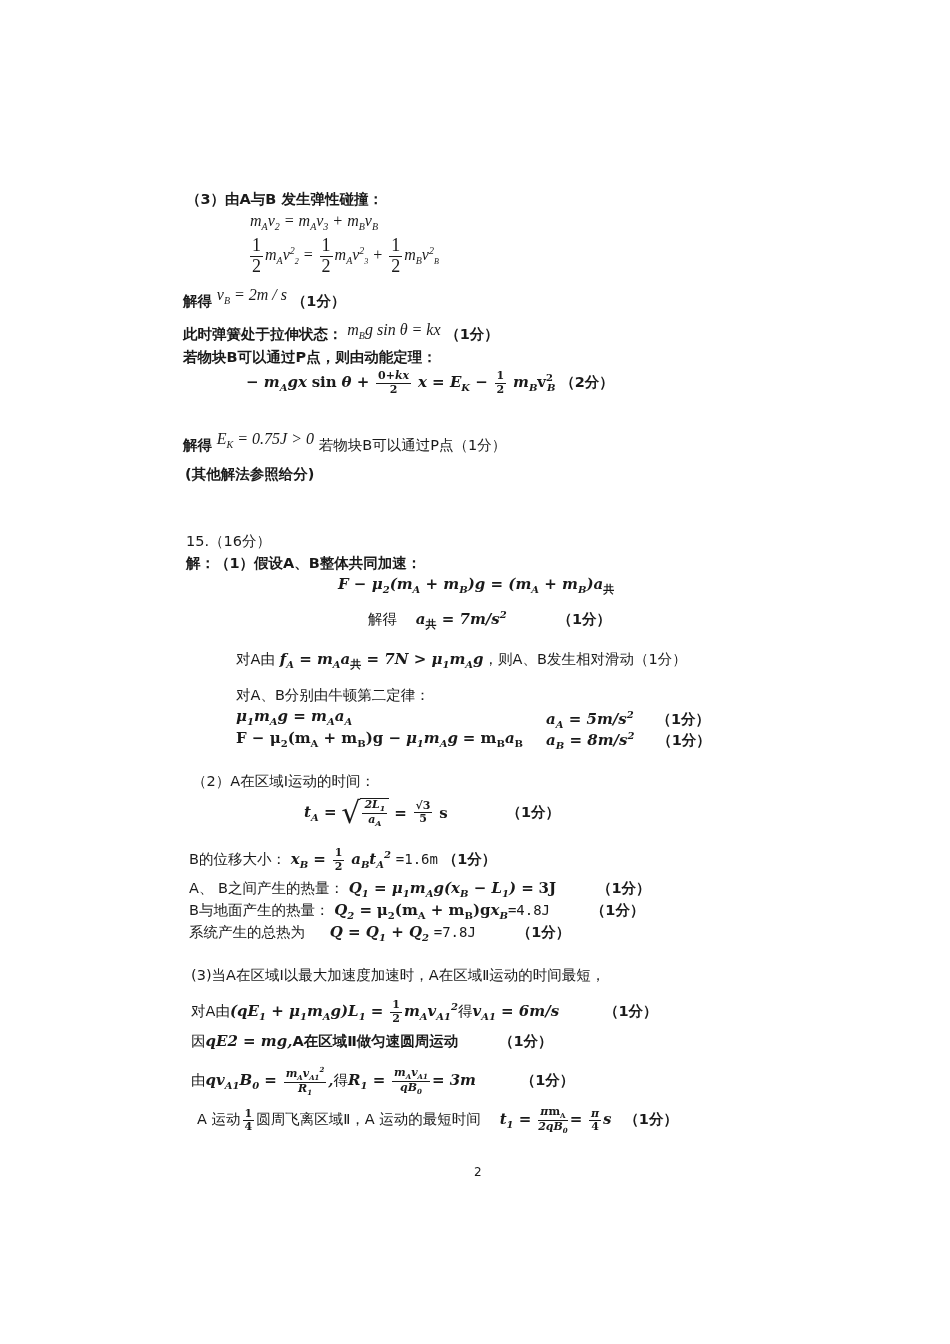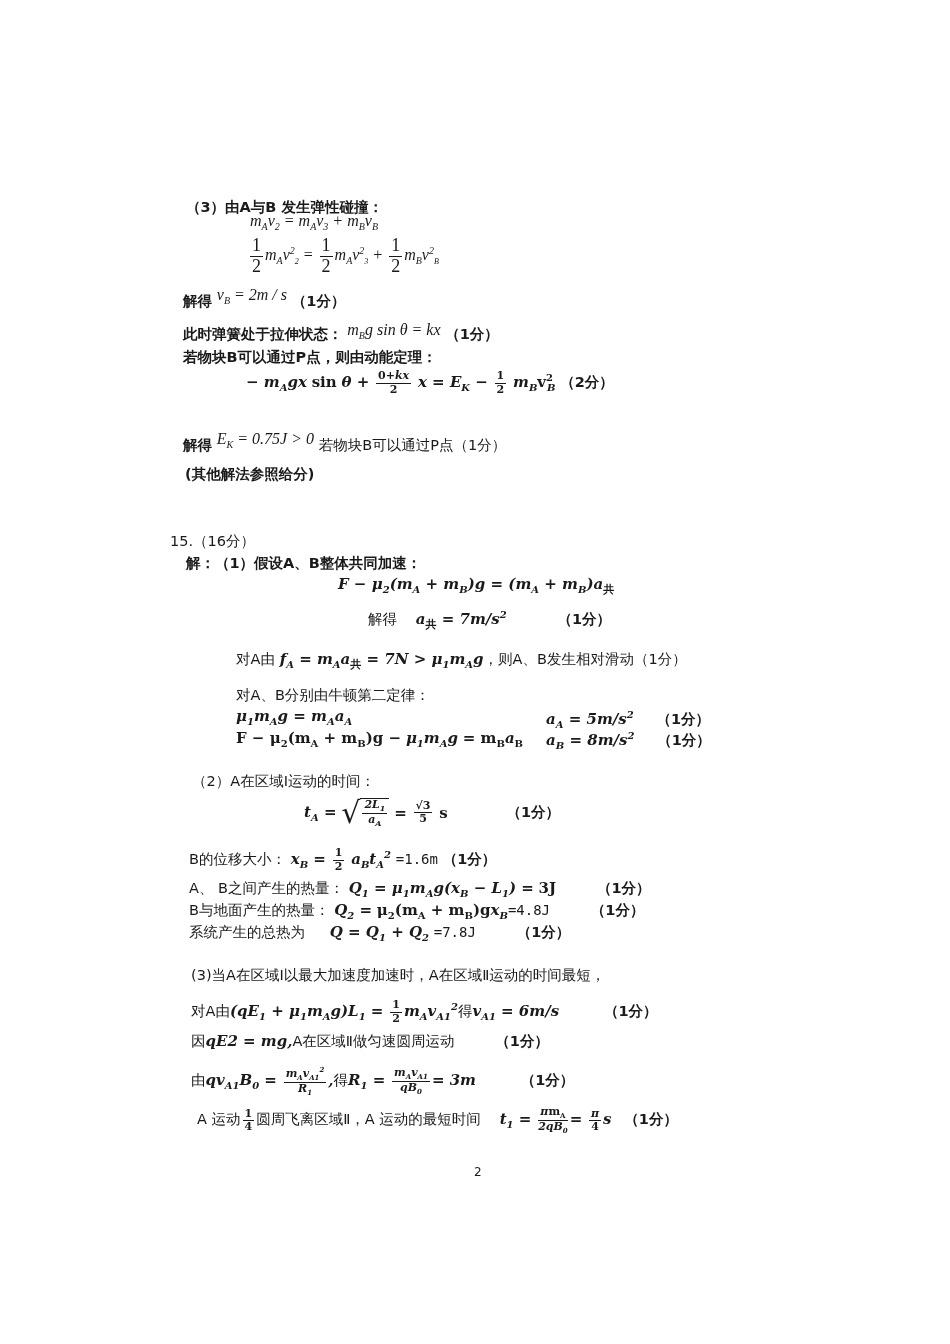--- a/index.html
+++ b/index.html
@@ -17,21 +17,21 @@
   .frac.small { font-size: 11px; }
   .page-num { position: absolute; left: 474px; top: 1165px; font-size: 12px; font-family: "DejaVu Sans", sans-serif; }
   .sqrt { display: inline-block; vertical-align: middle; }
   .sqrt .rad { font-size: 30px; vertical-align: middle; }
   .sqrt .under { display: inline-block; border-top: 1px solid #1a1a1a; vertical-align: middle; }
   .block { position: absolute; }
 </style>
 </head>
 <body>
 
-<div class="line cn" style="left:186px; top:190px;margin-top:8px;">（3）由A与B 发生弹性碰撞：</div>
+<div class="line cn" style="left:186px; top:190px;">（3）由A与B 发生弹性碰撞：</div>
 
 <div class="line m" style="left:250px; top:212px;">
   <span>m<sub style="font-size:10px">A</sub>v<sub style="font-size:10px">2</sub> = m<sub style="font-size:10px">A</sub>v<sub style="font-size:10px">3</sub> + m<sub style="font-size:10px">B</sub>v<sub style="font-size:10px">B</sub></span>
 </div>
 
 <div class="block m" style="left:248px; top:236px; font-size:16px;">
   <span class="frac big"><span class="num" style="font-style:normal">1</span><span style="font-style:normal">2</span></span>m<sub style="font-size:10px">A</sub>v<sup style="font-size:10px">2</sup><sub style="font-size:8px">2</sub> =
   <span class="frac big"><span class="num" style="font-style:normal">1</span><span style="font-style:normal">2</span></span>m<sub style="font-size:10px">A</sub>v<sup style="font-size:10px">2</sup><sub style="font-size:8px">3</sub> +
   <span class="frac big"><span class="num" style="font-style:normal">1</span><span style="font-style:normal">2</span></span>m<sub style="font-size:10px">B</sub>v<sup style="font-size:10px">2</sup><sub style="font-size:8px">B</sub>
 </div>
@@ -60,21 +60,21 @@
 </div>
 
 <div class="line" style="left:183px; top:436px;">
   <span class="cn">解得</span>
   <span class="m" style="position:relative; top:-6px;">E<sub style="font-size:10px">K</sub> = 0.75J &gt; 0</span>
   <span class="cn" style="font-weight:normal">若物块B可以通过P点（1分）</span>
 </div>
 
 <div class="line cn" style="left:185px; top:465px;">(其他解法参照给分)</div>
 
-<div class="line" style="left:170px; top:532px; font-family:'DejaVu Sans',sans-serif; font-size:14.5px;">15.（16分）</div>
+<div class="line" style="left:186px; top:532px; font-family:'DejaVu Sans',sans-serif; font-size:14.5px;">15.（16分）</div>
 
 <div class="line cn" style="left:186px; top:554px;">解：（1）假设A、B整体共同加速：</div>
 
 <div class="line mb" style="left:338px; top:575px;">
   F − μ<sub style="font-size:10px">2</sub>(m<sub style="font-size:10px">A</sub> + m<sub style="font-size:10px">B</sub>)g = (m<sub style="font-size:10px">A</sub> + m<sub style="font-size:10px">B</sub>)a<sub style="font-size:11px; font-style:normal">共</sub>
 </div>
 
 <div class="line" style="left:368px; top:606px;text-align:center;">
   <span class="cn" style="font-weight:normal">解得</span>
   <span class="mb" style="margin-left:14px;">a<sub style="font-size:11px; font-style:normal">共</sub> = 7m/s<sup style="font-size:10px">2</sup></span>
@@ -144,21 +144,21 @@
 
 <div class="line cn" style="left:191px; top:966px; font-weight:normal;">(3)当A在区域Ⅰ以最大加速度加速时，A在区域Ⅱ运动的时间最短，</div>
 
 <div class="line" style="left:191px; top:998px;">
   <span class="cn" style="font-weight:normal">对A由</span><span class="mb">(qE<sub style="font-size:10px">1</sub> + μ<sub style="font-size:10px">1</sub>m<sub style="font-size:10px">A</sub>g)L<sub style="font-size:10px">1</sub> =</span>
   <span class="frac small mb"><span class="num" style="font-style:normal">1</span><span style="font-style:normal">2</span></span><span class="mb">m<sub style="font-size:10px">A</sub>v<sub style="font-size:10px">A1</sub><sup style="font-size:10px">2</sup></span><span class="cn" style="font-weight:normal">得</span><span class="mb">v<sub style="font-size:10px">A1</sub> = 6m/s</span>
   <span class="pt" style="margin-left:40px;">（1分）</span>
 </div>
 
 <div class="line" style="left:191px; top:1032px;">
-  <span class="cn" style="font-weight:normal">因</span><span class="mb">qE2 = mg,</span><span class="cn" style="font-weight:normal">A在区域Ⅱ做匀速圆周运动</span>
+  <span class="cn" style="font-weight:normal">因</span><span class="mb">qE2 = mg,</span><span class="cn" style="font-weight:bold">A在区域Ⅱ做匀速圆周运动</span>
   <span class="pt" style="margin-left:36px;">（1分）</span>
 </div>
 
 <div class="line" style="left:191px; top:1066px;">
   <span class="cn" style="font-weight:normal">由</span><span class="mb">qv<sub style="font-size:10px">A1</sub>B<sub style="font-size:10px">0</sub> =</span>
   <span class="frac small mb"><span class="num">m<sub style="font-size:7px">A</sub>v<sub style="font-size:7px">A1</sub><sup style="font-size:7px">2</sup></span><span>R<sub style="font-size:7px">1</sub></span></span><span class="mb">,</span><span class="cn" style="font-weight:normal">得</span><span class="mb">R<sub style="font-size:10px">1</sub> =</span>
   <span class="frac small mb"><span class="num">m<sub style="font-size:7px">A</sub>v<sub style="font-size:7px">A1</sub></span><span>qB<sub style="font-size:7px">0</sub></span></span><span class="mb">= 3m</span>
   <span class="pt" style="margin-left:40px;">（1分）</span>
 </div>
 

